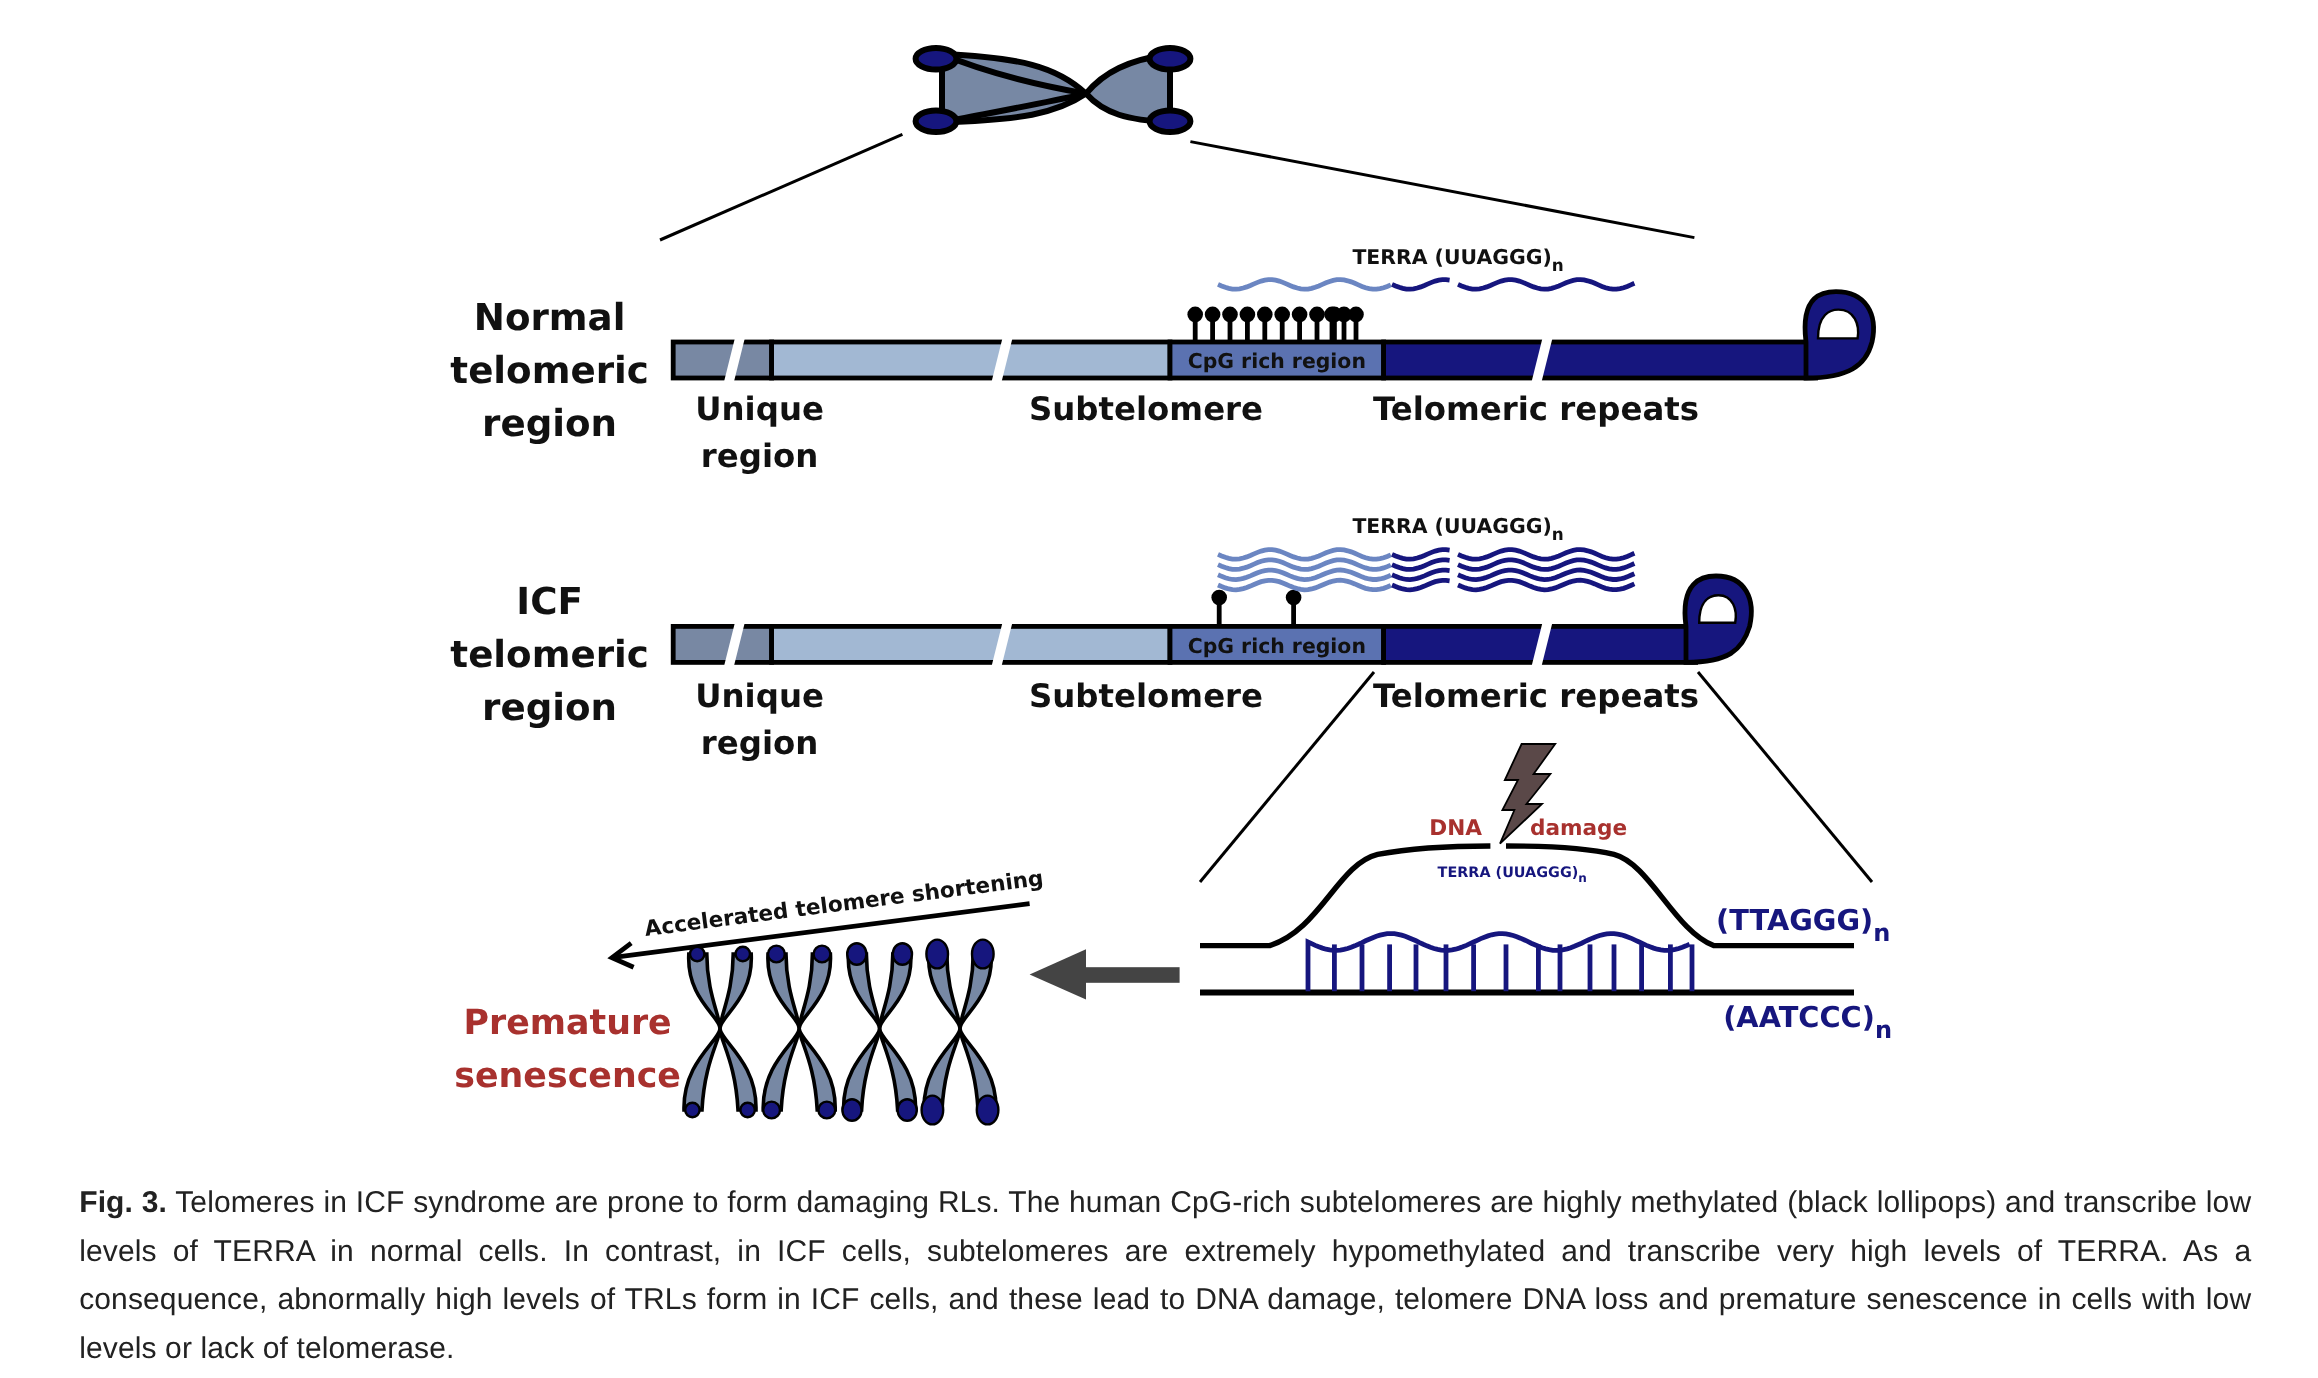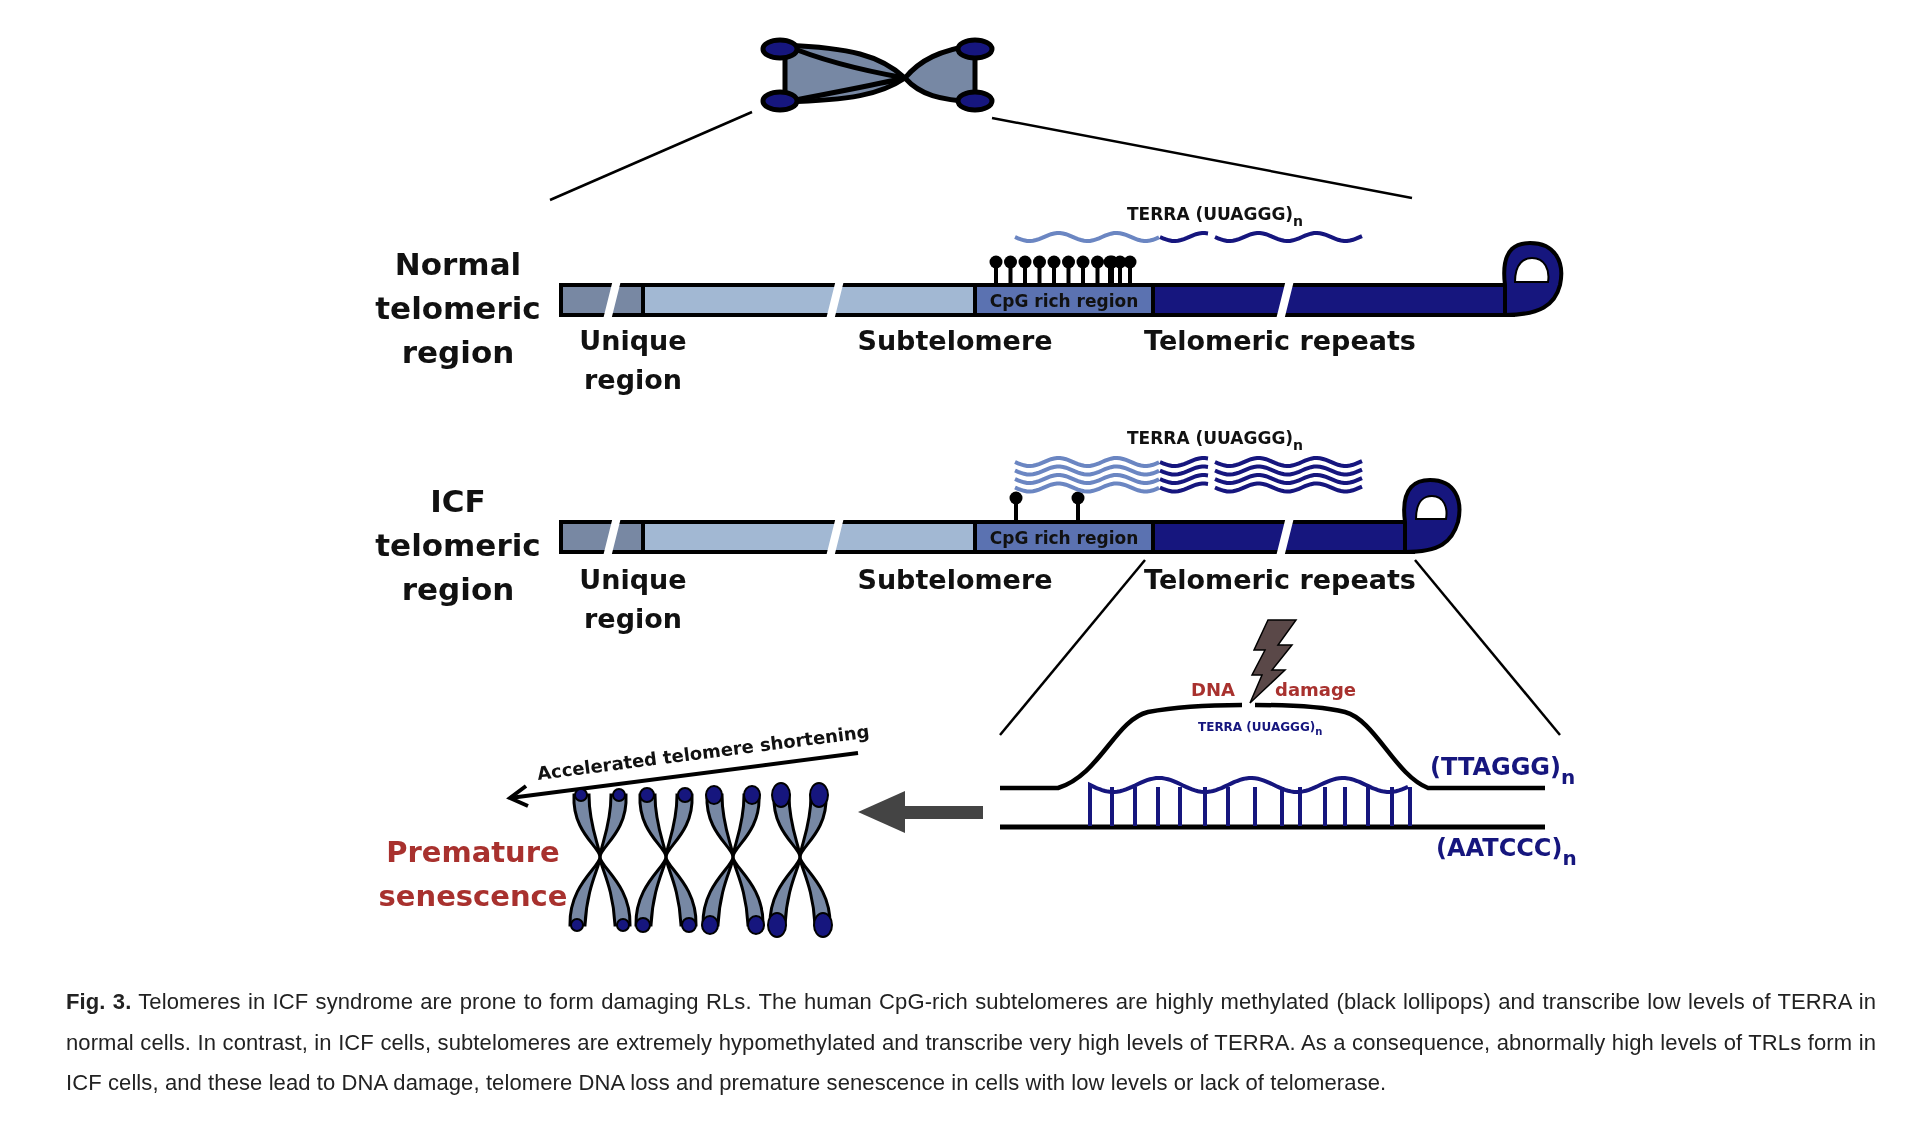--- a/index.html
+++ b/index.html
@@ -1,19 +1,19 @@
 <!DOCTYPE html>
 <html><head>
 <meta charset="utf-8">
 <style>
   html,body{margin:0;padding:0;background:#fff;}
   body{width:1932px;height:1148px;position:relative;overflow:hidden;font-family:"Liberation Sans",sans-serif;}
   #fig{position:absolute;left:0;top:0;}
   .lbl{font-family:"DejaVu Sans",sans-serif;font-weight:bold;fill:#111;}
-  .caption{position:absolute;left:66px;top:982px;width:1810px;font-family:"Liberation Sans",sans-serif;font-size:22px;line-height:40.5px;color:#222;text-align:justify;letter-spacing:0.1px;}
+  .caption{position:absolute;left:66px;top:982px;width:1810px;font-family:"Liberation Sans",sans-serif;font-size:25px;line-height:40.5px;color:#222;text-align:justify;letter-spacing:0.1px;}
   .caption b{font-weight:bold;}
 </style>
 </head>
 <body>
 
 <svg id="fig" width="1932" height="980" viewBox="0 0 1932 980" xmlns="http://www.w3.org/2000/svg">
 
   <g stroke="#000" stroke-width="5">
     <path d="M785,45 C850,48 880,55 905,78 C880,95 850,100 785,102 Z" fill="#7788a4"></path>
     <path d="M975,45 C940,50 920,60 905,78 C920,95 940,100 975,102 Z" fill="#7788a4"></path>

